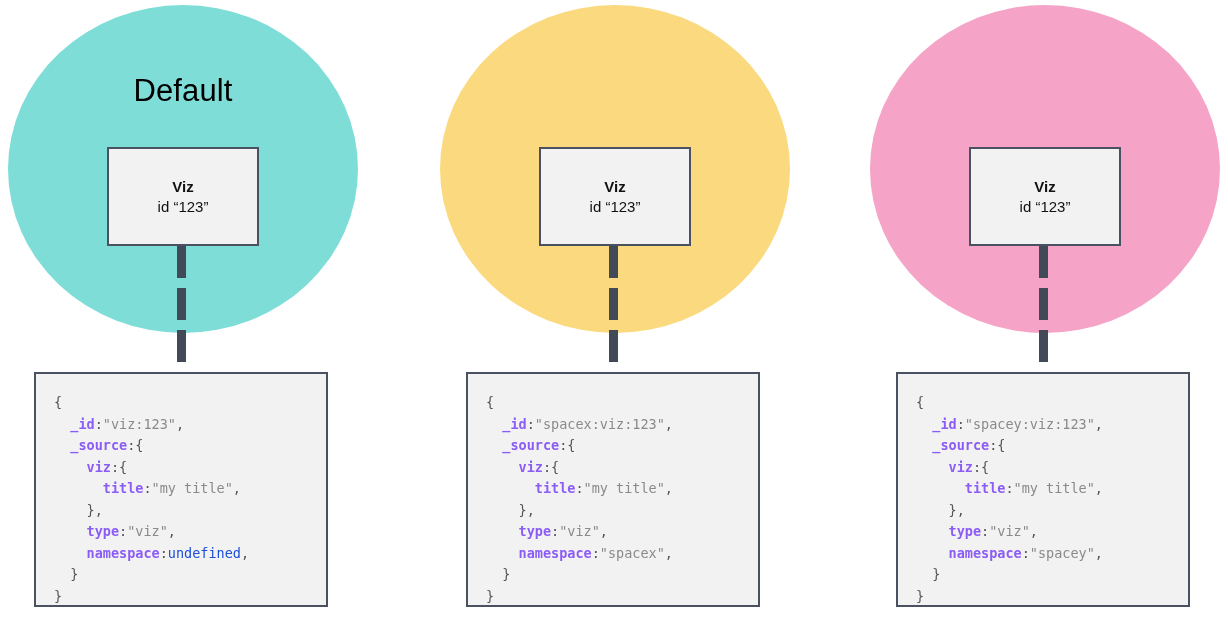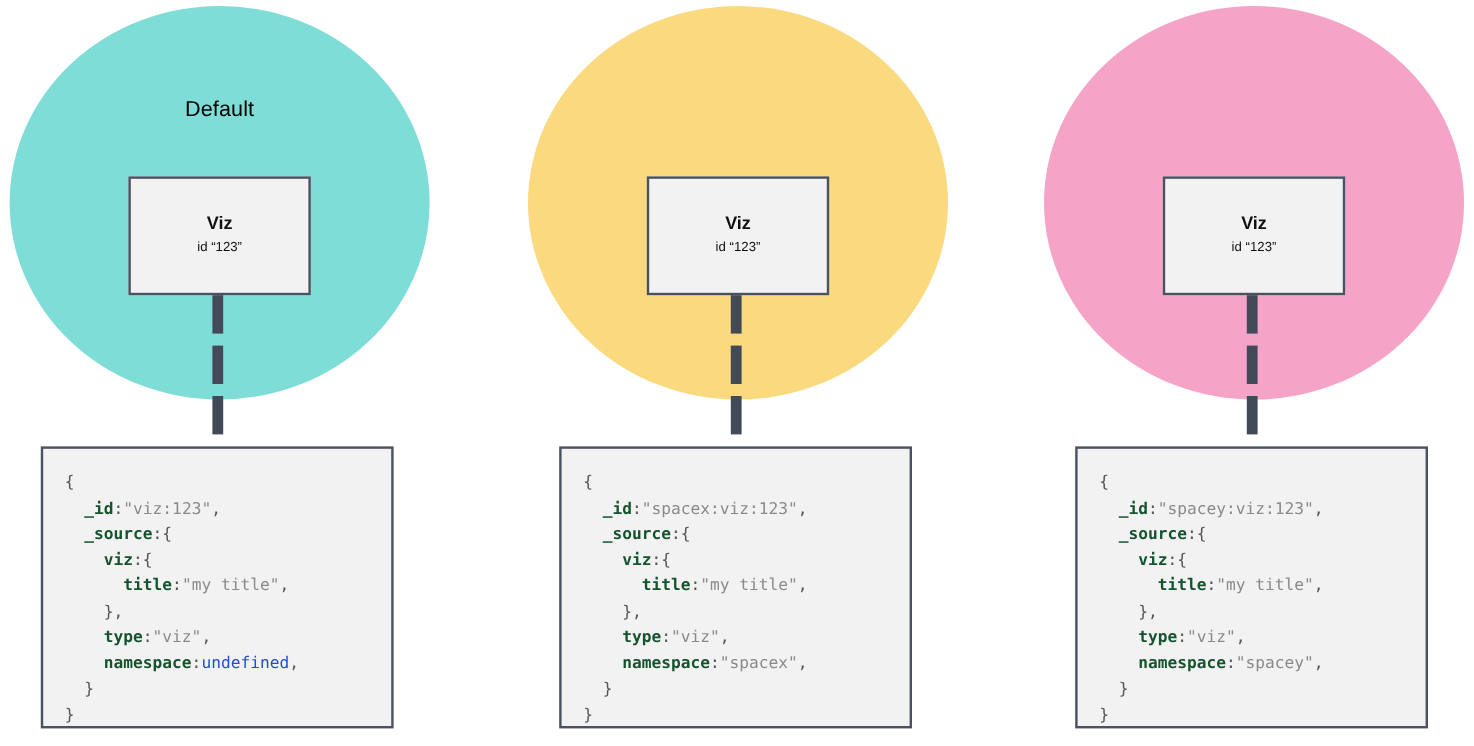--- a/index.html
+++ b/index.html
@@ -42,21 +42,21 @@
     height: 328px;
     border-radius: 50%;
   }
 
   .space-label {
     position: absolute;
     left: 8px;
     top: 75px;
     width: 350px;
     text-align: center;
-    font-size: 18px;
+    font-size: 31px;
     line-height: 32px;
     color: #000000;
     letter-spacing: 0.1px;
     white-space: nowrap;
   }
 
   
   .viz-box {
     position: absolute;
     left: 107px;
@@ -71,21 +71,21 @@
     align-items: center;
     justify-content: center;
   }
   .viz-title {
     font-size: 15px;
     font-weight: bold;
     color: #111111;
     line-height: 19px;
   }
   .viz-sub {
-    font-size: 11px;
+    font-size: 15px;
     color: #111111;
     line-height: 21px;
   }
 
   
   .connector {
     position: absolute;
     left: 177px;
     top: 246px;
     width: 9px;
@@ -113,21 +113,21 @@
     box-sizing: border-box;
     padding: 18px 0 0 18px;
   }
   .code-lines {
     font-family: "DejaVu Sans Mono", "Liberation Mono", monospace;
     font-size: 13.5px;
     line-height: 21.5px;
     white-space: pre;
     color: #4D4D4D;
   }
-  .code-lines .k { color: #14532d; font-weight: bold; }
+  .code-lines .k { color: #8b5cf6; font-weight: bold; }
   .code-lines .p { color: #555555; }
   .code-lines .s { color: #8A8A8A; }
   .code-lines .u { color: #1d4ed8; }
   .code-lines .b { color: #555555; }
 </style>
 </head>
 <body>
 
 <div class="stage">
 

